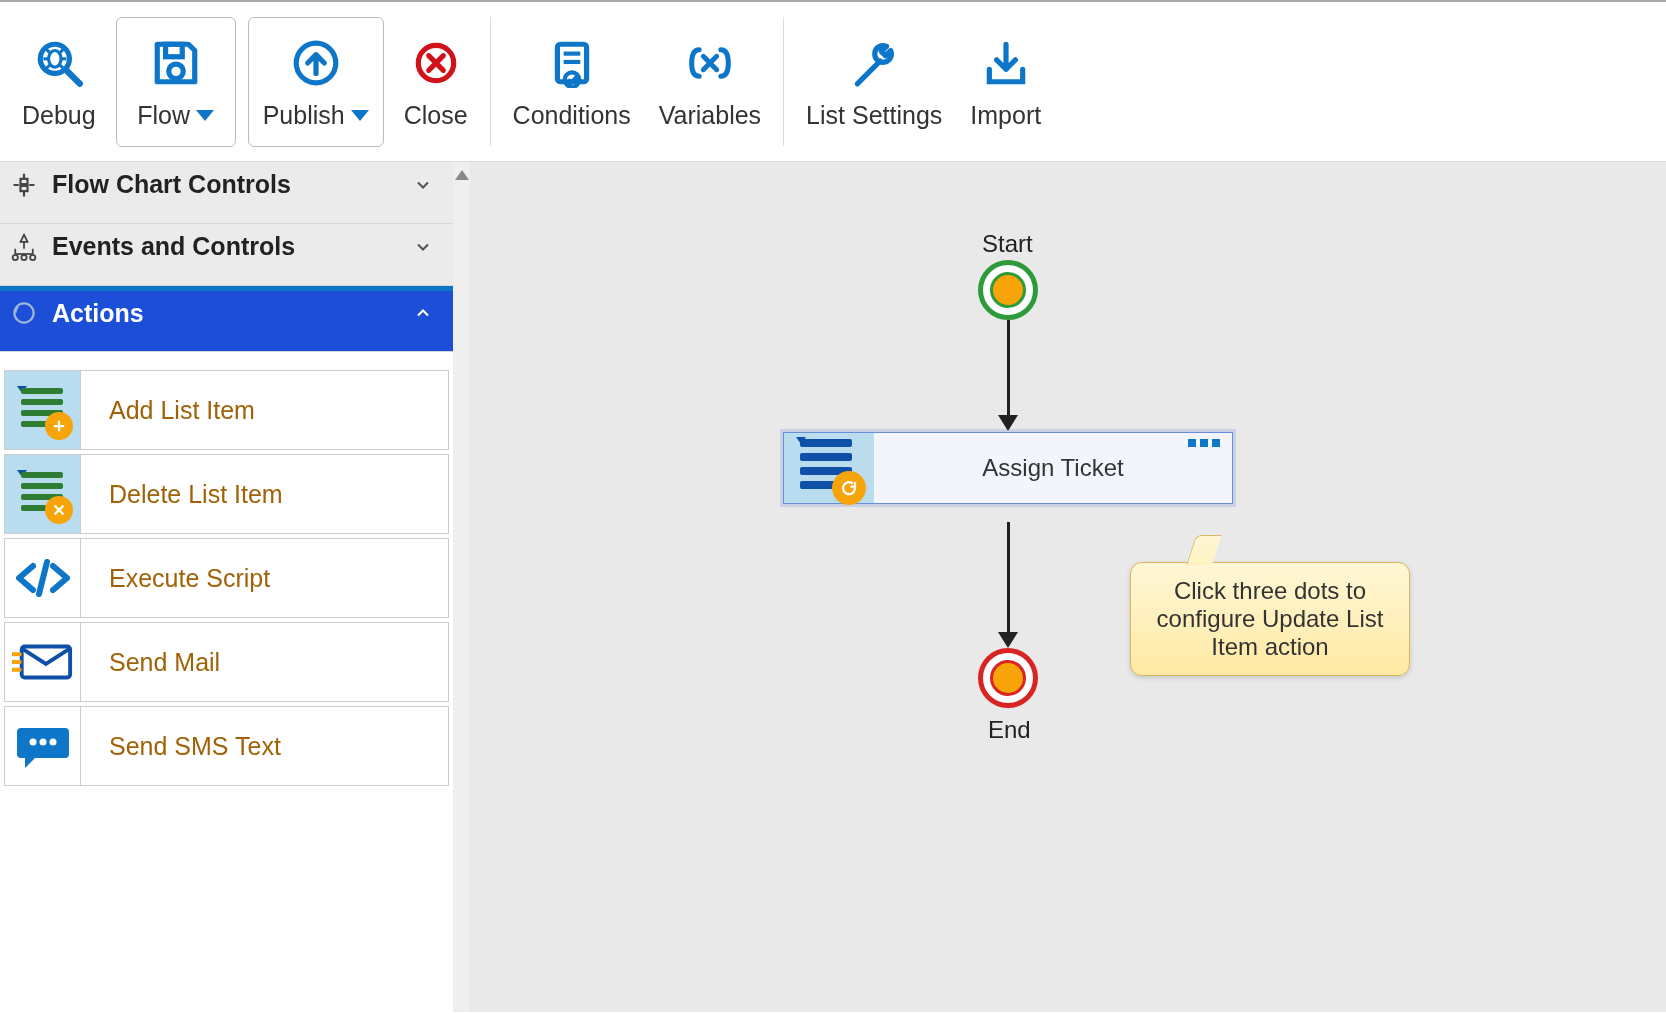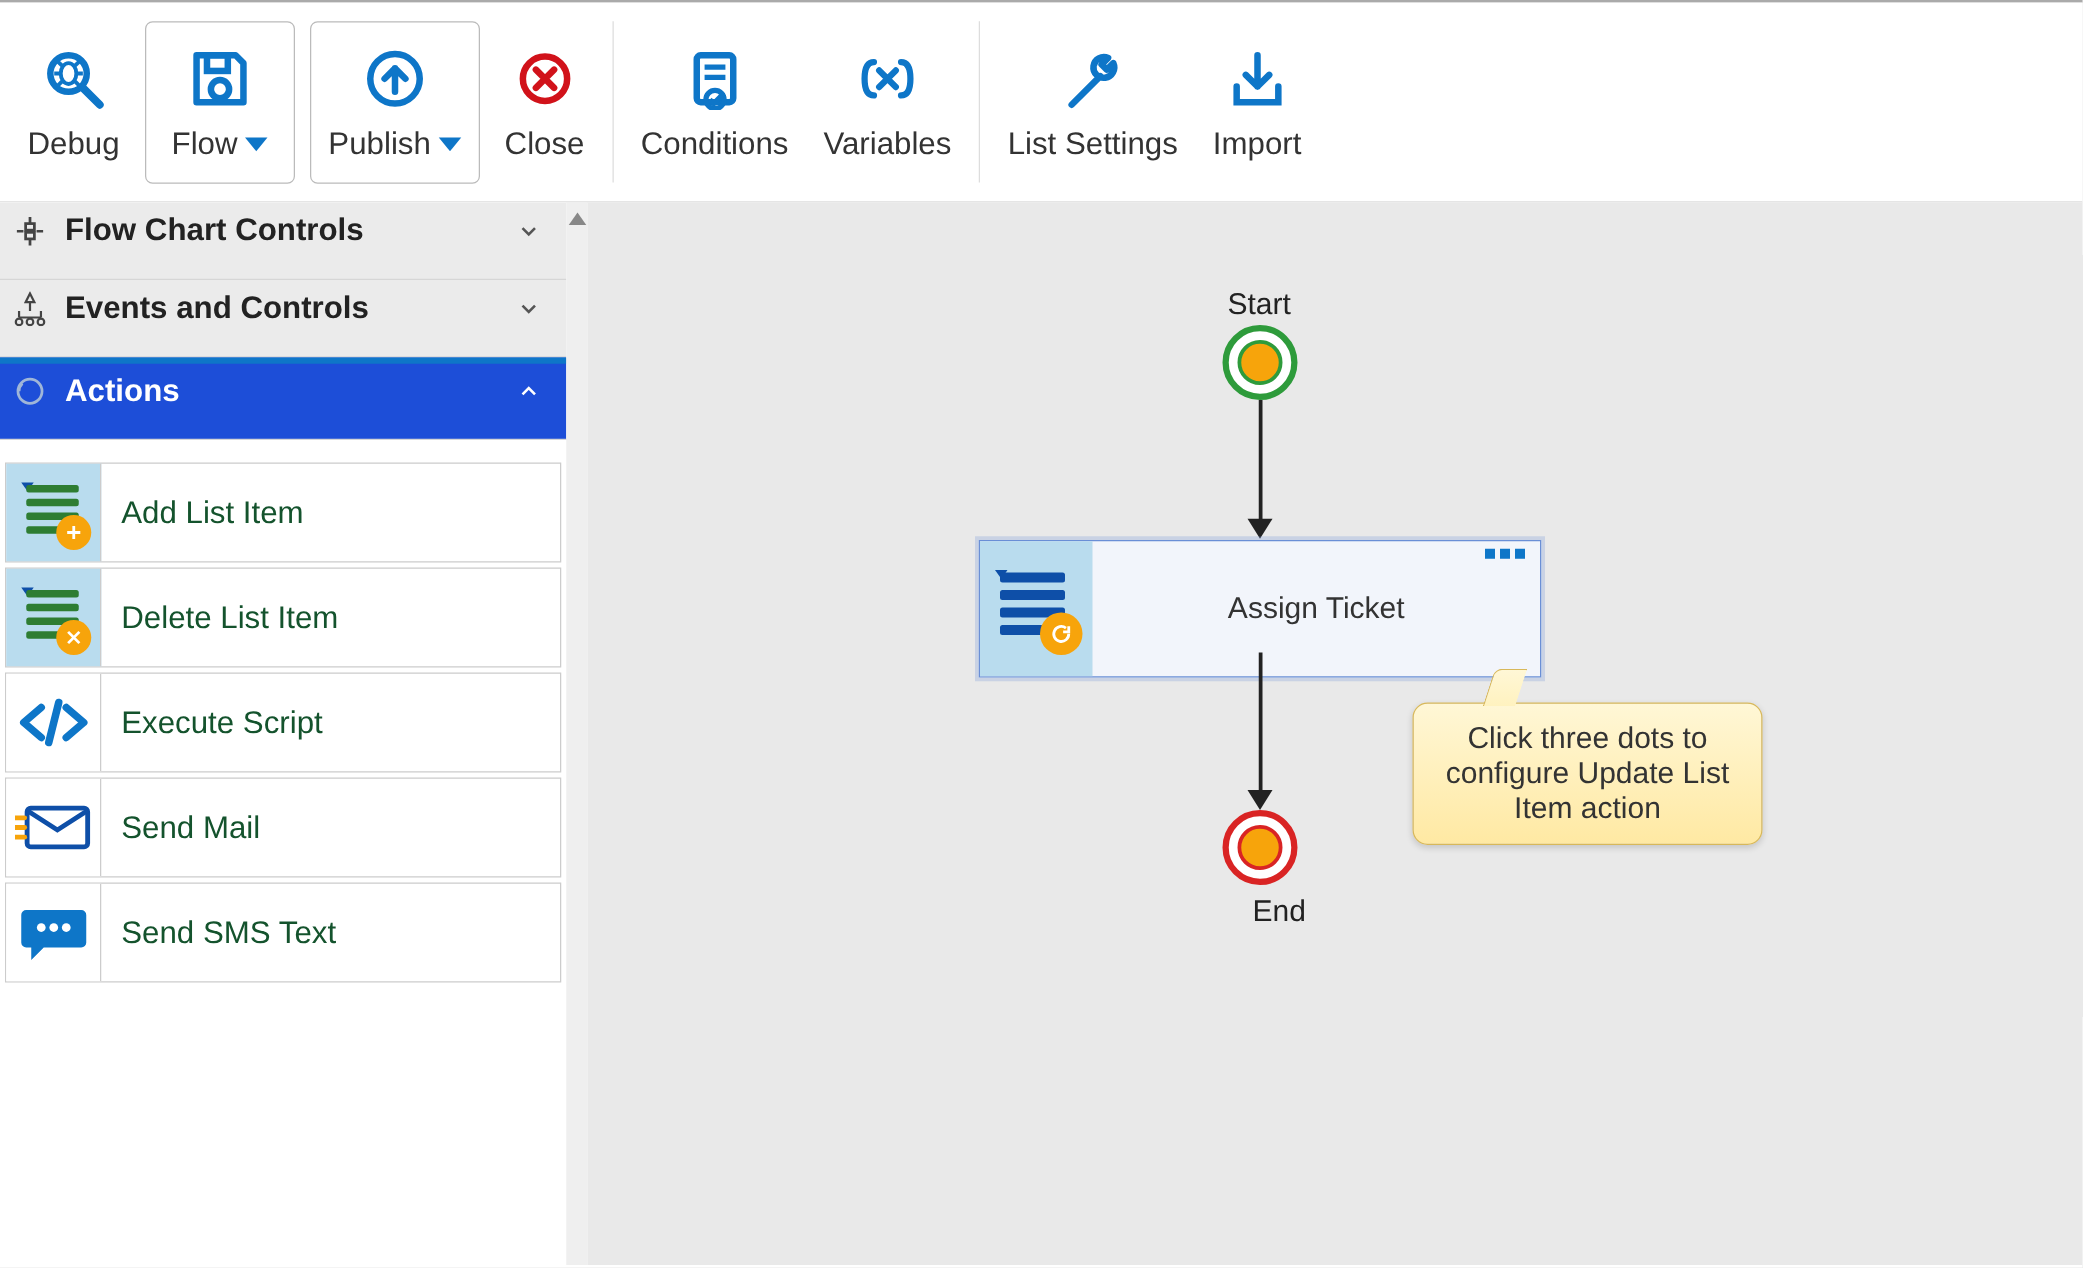--- a/index.html
+++ b/index.html
@@ -138,23 +138,23 @@
     cursor: grab;
   }
   .action-row .a-icon {
     width: 76px; height: 78px;
     display:flex; align-items:center; justify-content:center;
     background:#b9dcee;
     border-right:1px solid #ccc;
     flex-shrink:0;
   }
   .action-row .a-label {
-    padding-left: 16px;
+    padding-left: 28px;
     font-size: 25px;
-    color:#14532d;
+    color:#a16207;
   }
   .action-row.highlight .a-label-wrap {
     background:#f6ff2a;
     padding: 4px 10px 4px 0;
     display:flex;
     align-items:center;
     height:100%;
     border: 2px solid transparent;
   }
   .action-row.highlight .a-icon { filter: hue-rotate(-20deg) saturate(1.2); }
@@ -203,21 +203,21 @@
     position:absolute;
     width:0;height:0;
     border-left:10px solid transparent;
     border-right:10px solid transparent;
     border-top:16px solid #222;
   }
 
   .action-node {
     position:absolute;
     display:flex;
-    width:450px; height:110px;
+    width:450px; height:72px;
     background:#f2f5fb;
     border:1px solid #6a8fd6;
     box-shadow: 0 0 0 3px rgba(106,143,214,0.25);
   }
   .action-node .an-icon {
     width:90px; background:#b9dcee;
     display:flex; align-items:center; justify-content:center;
   }
   .action-node .an-title {
     flex:1; display:flex; align-items:center; justify-content:center;
@@ -538,20 +538,20 @@
           <span></span>
           <span></span>
           <span></span>
         </div>
     </div>
 
     <div class="flow-line" style="left:537px; top:360px; height:113px;"></div>
     <div class="arrow-head" style="left:528px; top:470px;"></div>
 
     <div class="end-node" style="left:508px; top:486px;"></div>
-    <span class="node-label" style="left:518px; top:554px;margin-left:14px;">End</span>
+    <span class="node-label" style="left:518px; top:554px;">End</span>
 
     <div class="callout" style="left:660px; top:400px;">
       <div class="tail"></div>
       <span>Click three dots to configure Update List Item action</span>
     </div>
   </div>
 </div>
 
 </body></html>

